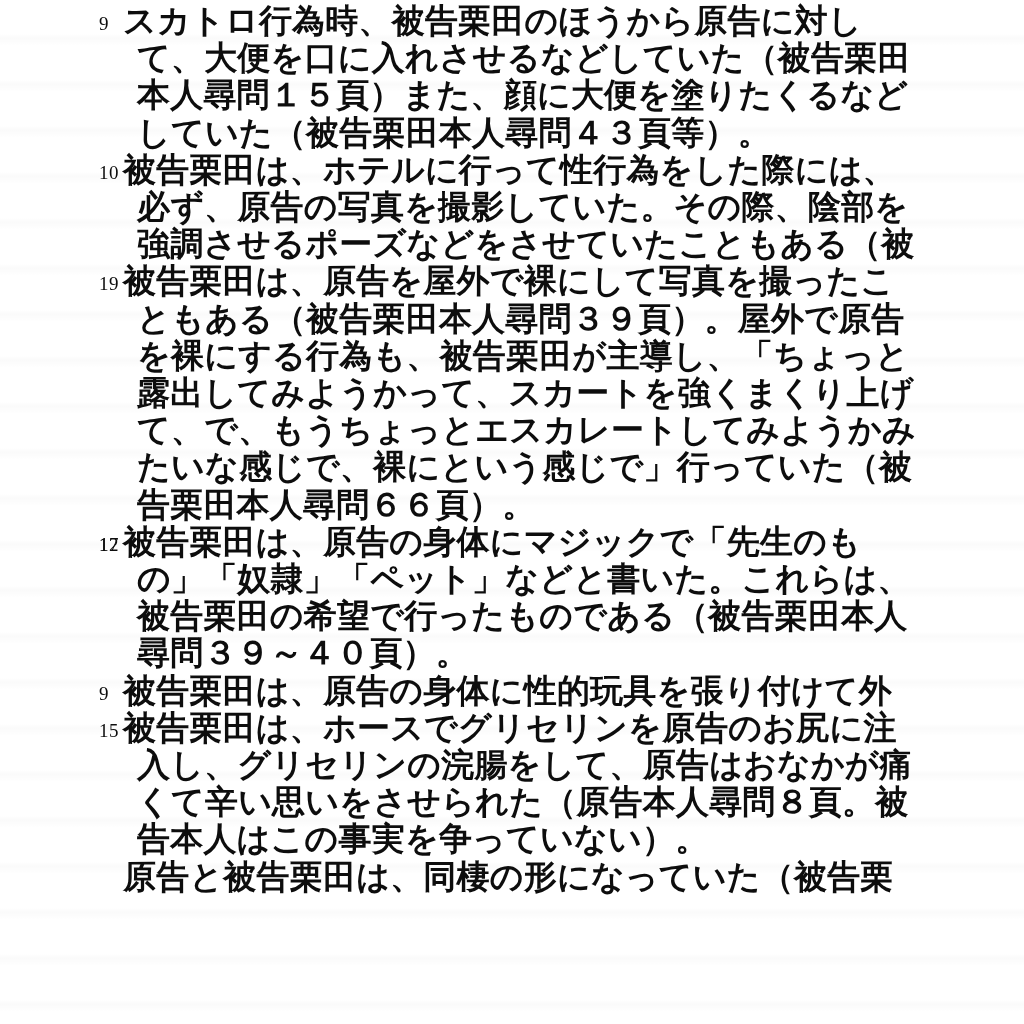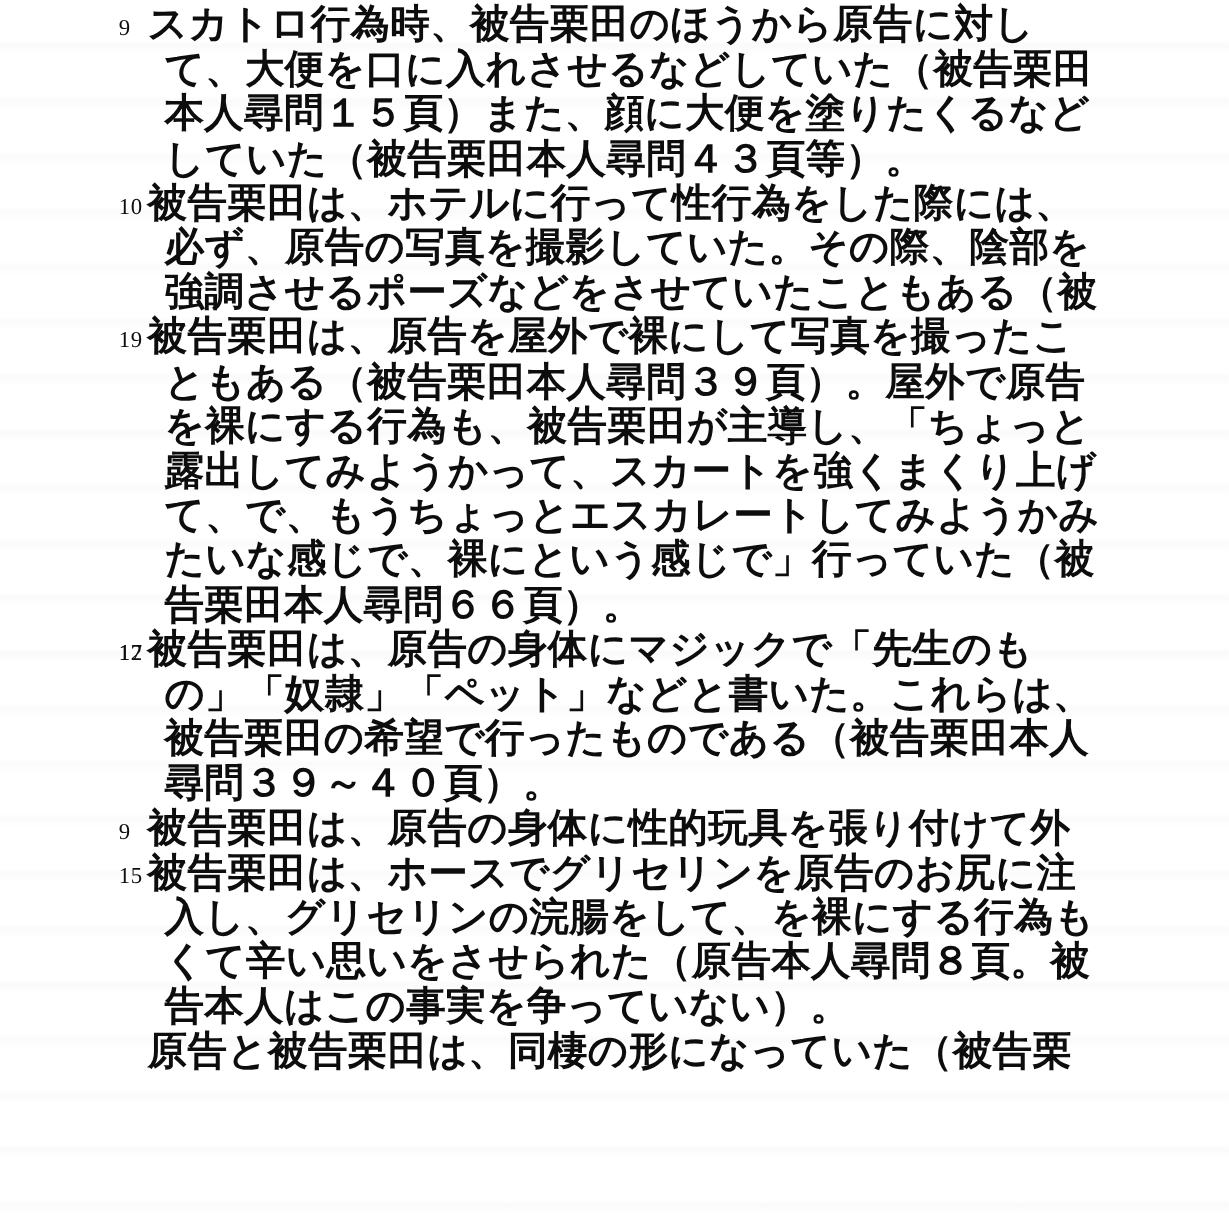--- a/index.html
+++ b/index.html
@@ -121,21 +121,21 @@
     <span class="num">9</span>
     <div class="lines">
           <div class="line first">被告栗田は、原告の身体に性的玩具を張り付けて外</div>
         </div>
   </div>
 
   <div class="item">
     <span class="num">15</span>
     <div class="lines">
           <div class="line first">被告栗田は、ホースでグリセリンを原告のお尻に注</div>
-          <div class="line">入し、グリセリンの浣腸をして、を裸にする行為も</div>
+          <div class="line">入し、グリセリンの浣腸をして、原告はおなかが痛</div>
           <div class="line">くて辛い思いをさせられた（原告本人尋問８頁。被</div>
           <div class="line">告本人はこの事実を争っていない）。</div>
         </div>
   </div>
 
   <div class="item">
     <span class="num"></span>
     <div class="lines">
           <div class="line first">原告と被告栗田は、同棲の形になっていた（被告栗</div>
         </div>

